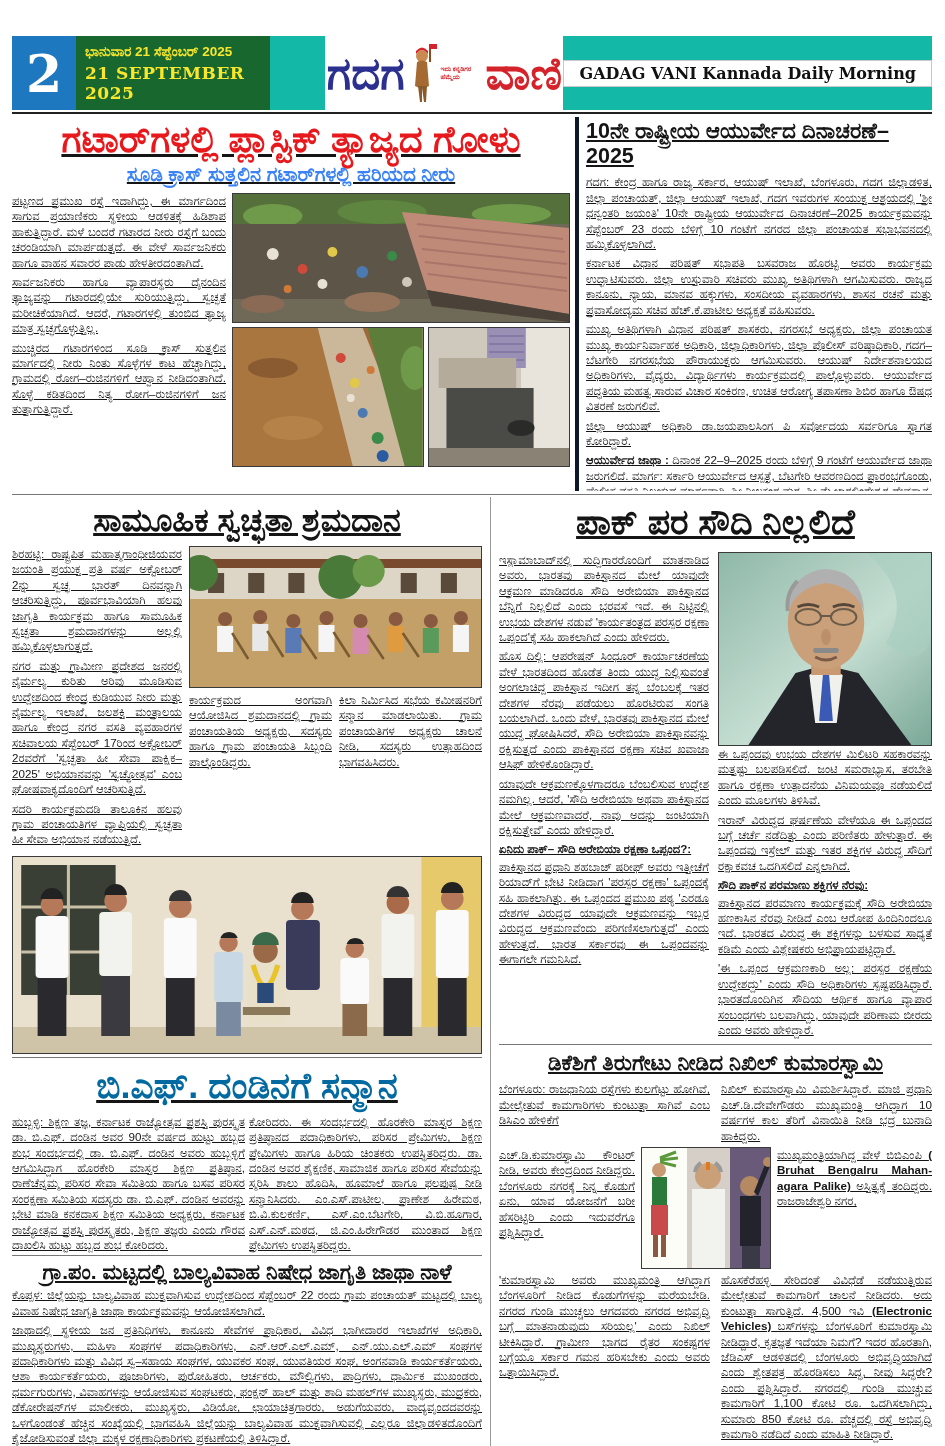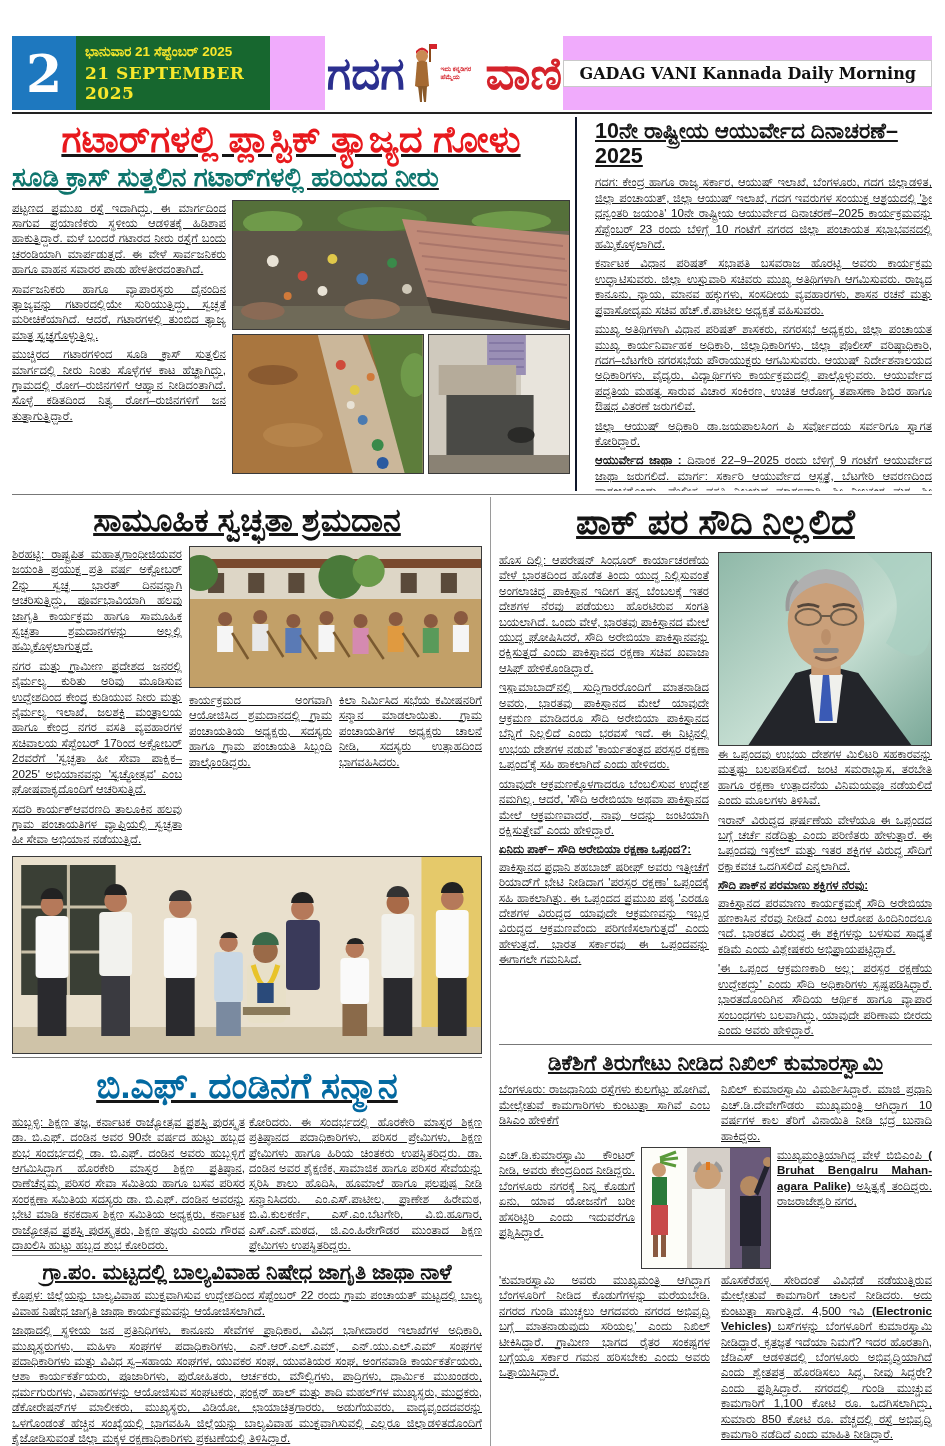--- a/index.html
+++ b/index.html
@@ -6,45 +6,45 @@
   .page{width:945px;height:1446px;margin:0 auto;background:#fff;position:relative;overflow:hidden;
         font-family:"Liberation Sans",sans-serif;color:#151515;}
   
   .hdr{position:absolute;top:36px;left:12px;right:13px;height:74px;display:flex;}
   .pagenum{width:64px;background:#1e78bf;color:#fff;display:flex;align-items:center;justify-content:center;
            font-family:"DejaVu Serif",serif;font-weight:bold;font-size:52px;}
   .datebox{width:176px;background:#17672f;color:#f8e72c;display:flex;flex-direction:column;justify-content:center;
            padding:0 9px;gap:3px;}
   .datebox .kn{font-size:13.5px;font-weight:bold;}
   .datebox .en{font-size:17px;font-weight:bold;font-family:"DejaVu Serif",serif;letter-spacing:.5px;}
-  .band{flex:1;background:#f0abfc;}
+  .band{flex:1;background:#14b8a6;}
   .band.right{display:flex;align-items:center;justify-content:center;}
   .logozone{width:238px;background:#fff;display:flex;align-items:center;justify-content:center;gap:3px;}
   .logo-kn1{font-size:45px;font-weight:bold;color:#2b2f8f;line-height:1;}
   .logo-kn2{font-size:45px;font-weight:bold;color:#d5232b;line-height:1;}
   .logo-tag{font-size:6.5px;color:#d5232b;width:42px;line-height:1.2;font-weight:bold;}
   .masthead{background:#fff;border:1px solid #c9c9c9;padding:3px 15px;font-family:"DejaVu Serif",serif;
             font-weight:bold;font-size:16px;color:#111;white-space:nowrap;}
   .header-rule{position:absolute;top:112px;left:12px;right:13px;border-top:2px solid #222;}
   
   .content{position:absolute;top:117px;left:12px;right:13px;bottom:0;display:flex;flex-direction:column;text-decoration:underline;}
   .band-top{display:flex;height:374px;overflow:hidden;}
   .band-top .tleft{width:558px;padding-right:5px;}
-  .band-top .tright{flex:1;border-left:2px solid #0f172a;padding-left:18px;}
+  .band-top .tright{flex:1;border-left:4px solid #0f172a;padding-left:7px;}
   .lower{display:flex;flex:1;overflow:hidden;}
   .lower-left{width:470px;padding-right:8px;}
   .lower-right{flex:1;border-left:1px solid #9a9a9a;padding-left:8px;}
   .hr{border:none;border-top:1px solid #777;margin:3px 0 2px;}
   
   p.body{font-size:11.6px;line-height:1.33;text-align:justify;margin:0 0 4px;}
   p.bold-sub{font-size:11.6px;line-height:1.33;font-weight:bold;margin:0 0 2px;}
   .eng{font-weight:bold;}
   h1,h2,h3{margin:0;font-weight:bold;}
   .gutter-head{font-size:37px;line-height:1.08;color:#e8191d;text-align:center;margin:3px 0 3px;}
-  .gutter-sub{font-size:26px;line-height:1.1;color:#0f766e;margin:0 0 8px;}
+  .gutter-sub{font-size:20px;line-height:1.1;color:#3b82f6;text-align:center;margin:0 0 8px;}
   .ayur-head{font-size:21.5px;line-height:1.15;margin:2px 0 6px;}
   .shrm-head{font-size:32px;text-align:center;margin:5px 0 7px;}
   .saudi-head{font-size:35px;text-align:center;margin:5px 0 9px;}
   .dandin-head{font-size:36px;color:#0369a1;text-align:center;margin:7px 0 7px;}
   .nik-head{font-size:21.5px;margin:6px 0 5px;text-align:center;}
   .jatha-head{font-size:21px;text-align:center;margin:4px 0 3px;}
   
   .gutter-row{display:flex;gap:6px;}
   .gutter-text{width:214px;}
   .gutter-photos{flex:1;display:flex;flex-direction:column;gap:4px;}
@@ -200,21 +200,21 @@
     <div class="lower">
 
       <div class="lower-left">
 
         <div>
           <h1 class="shrm-head">ಸಾಮೂಹಿಕ ಸ್ವಚ್ಛತಾ ಶ್ರಮದಾನ</h1>
           <div class="shrm-row">
             <div class="shrm-c1">
               <p class="body">ಶಿರಹಟ್ಟಿ: ರಾಷ್ಟ್ರಪಿತ ಮಹಾತ್ಮಗಾಂಧೀಜಿಯವರ ಜಯಂತಿ ಪ್ರಯುಕ್ತ ಪ್ರತಿ ವರ್ಷ ಅಕ್ಟೋಬರ್ 2ನ್ನು ಸ್ವಚ್ಛ ಭಾರತ್ ದಿನವನ್ನಾಗಿ ಆಚರಿಸುತ್ತಿದ್ದು, ಪೂರ್ವಭಾವಿಯಾಗಿ ಹಲವು ಜಾಗೃತಿ ಕಾರ್ಯಕ್ರಮ ಹಾಗೂ ಸಾಮೂಹಿಕ ಸ್ವಚ್ಛತಾ ಶ್ರಮದಾನಗಳನ್ನು ಅಲ್ಲಲ್ಲಿ ಹಮ್ಮಿಕೊಳ್ಳಲಾಗುತ್ತದೆ.</p>
               <p class="body">ನಗರ ಮತ್ತು ಗ್ರಾಮೀಣ ಪ್ರದೇಶದ ಜನರಲ್ಲಿ ನೈರ್ಮಲ್ಯ ಕುರಿತು ಅರಿವು ಮೂಡಿಸುವ ಉದ್ದೇಶದಿಂದ ಕೇಂದ್ರ ಕುಡಿಯುವ ನೀರು ಮತ್ತು ನೈರ್ಮಲ್ಯ ಇಲಾಖೆ, ಜಲಶಕ್ತಿ ಮಂತ್ರಾಲಯ ಹಾಗೂ ಕೇಂದ್ರ ನಗರ ವಸತಿ ವ್ಯವಹಾರಗಳ ಸಚಿವಾಲಯ ಸೆಪ್ಟೆಂಬರ್ 17ರಿಂದ ಅಕ್ಟೋಬರ್ 2ರವರೆಗೆ 'ಸ್ವಚ್ಛತಾ ಹೀ ಸೇವಾ ಪಾಕ್ಷಿಕ– 2025' ಅಭಿಯಾನವನ್ನು 'ಸ್ವಚ್ಛೋತ್ಸವ' ಎಂಬ ಘೋಷವಾಕ್ಯದೊಂದಿಗೆ ಆಚರಿಸುತ್ತಿದೆ.</p>
-              <p class="body">ಸದರಿ ಕಾರ್ಯಕ್ಆವರಣದಿ ತಾಲೂಕಿನ ಹಲವು ಗ್ರಾಮ ಪಂಚಾಯತಿಗಳ ವ್ಯಾಪ್ತಿಯಲ್ಲಿ ಸ್ವಚ್ಛತಾ ಹೀ ಸೇವಾ ಅಭಿಯಾನ ನಡೆಯುತ್ತಿದೆ.</p>
+              <p class="body">ಸದರಿ ಕಾರ್ಯಕ್ರಮದಡಿ ತಾಲೂಕಿನ ಹಲವು ಗ್ರಾಮ ಪಂಚಾಯತಿಗಳ ವ್ಯಾಪ್ತಿಯಲ್ಲಿ ಸ್ವಚ್ಛತಾ ಹೀ ಸೇವಾ ಅಭಿಯಾನ ನಡೆಯುತ್ತಿದೆ.</p>
             </div>
             <div class="shrm-right">
               <div class="ph">
                 <svg width="100%" height="140" viewBox="0 0 290 140" preserveAspectRatio="none">
                   <rect width="290" height="140" fill="#c2a068"></rect>
                   <rect width="290" height="52" fill="#ddd6c6"></rect>
                   <rect y="12" width="290" height="9" fill="#7a4a2e"></rect>
                   <g fill="#5a4a3a">
                     <rect x="18" y="26" width="16" height="20"></rect>
                       <rect x="58" y="26" width="16" height="20"></rect>
@@ -331,22 +331,22 @@
           <p class="body">ಜಾಥಾದಲ್ಲಿ ಸ್ಥಳೀಯ ಜನ ಪ್ರತಿನಿಧಿಗಳು, ಕಾನೂನು ಸೇವೆಗಳ ಪ್ರಾಧಿಕಾರ, ವಿವಿಧ ಭಾಗೀದಾರರ ಇಲಾಖೆಗಳ ಅಧಿಕಾರಿ, ಮುಖ್ಯಸ್ಥರುಗಳು, ಮಹಿಳಾ ಸಂಘಗಳ ಪದಾಧಿಕಾರಿಗಳು, ಎನ್.ಆರ್.ಎಲ್.ಎಮ್, ಎನ್.ಯು.ಎಲ್.ಎಮ್ ಸಂಘಗಳ ಪದಾಧಿಕಾರಿಗಳು ಮತ್ತು ವಿವಿಧ ಸ್ವ–ಸಹಾಯ ಸಂಘಗಳ, ಯುವಕರ ಸಂಘ, ಯುವತಿಯರ ಸಂಘ, ಅಂಗನವಾಡಿ ಕಾರ್ಯಕರ್ತೆಯರು, ಆಶಾ ಕಾರ್ಯಕರ್ತೆಯರು, ಪೂಜಾರಿಗಳು, ಪುರೋಹಿತರು, ಆರ್ಚಕರು, ಮೌಲ್ವಿಗಳು, ಪಾದ್ರಿಗಳು, ಧಾರ್ಮಿಕ ಮುಖಂಡರು, ಧರ್ಮಗುರುಗಳು, ವಿವಾಹಗಳನ್ನು ಆಯೋಜಿಸುವ ಸಂಘಟಕರು, ಫಂಕ್ಷನ್ ಹಾಲ್ ಮತ್ತು ಶಾದಿ ಮಹಲ್‌ಗಳ ಮುಖ್ಯಸ್ಥರು, ಮುದ್ರಕರು, ಡೆಕೋರೇಷನ್‌ಗಳ ಮಾಲೀಕರು, ಮುಖ್ಯಸ್ಥರು, ವಿಡಿಯೋ, ಛಾಯಾಚಿತ್ರಗಾರರು, ಅಡುಗೆಯವರು, ವಾದ್ಯವೃಂದದವರನ್ನು ಒಳಗೊಂಡಂತೆ ಹೆಚ್ಚಿನ ಸಂಖ್ಯೆಯಲ್ಲಿ ಭಾಗವಹಿಸಿ ಜಿಲ್ಲೆಯನ್ನು ಬಾಲ್ಯವಿವಾಹ ಮುಕ್ತವಾಗಿಸುವಲ್ಲಿ ಎಲ್ಲರೂ ಜಿಲ್ಲಾಡಳಿತದೊಂದಿಗೆ ಕೈಜೋಡಿಸುವಂತೆ ಜಿಲ್ಲಾ ಮಕ್ಕಳ ರಕ್ಷಣಾಧಿಕಾರಿಗಳು ಪ್ರಕಟಣೆಯಲ್ಲಿ ತಿಳಿಸಿದ್ದಾರೆ.</p>
         </div>
       </div>
 
       <div class="lower-right">
 
         <div>
           <h1 class="saudi-head">ಪಾಕ್ ಪರ ಸೌದಿ ನಿಲ್ಲಲಿದೆ</h1>
           <div class="saudi-row">
             <div class="saudi-c1">
+              <p class="body">ಇಸ್ಲಾಮಾಬಾದ್‌ನಲ್ಲಿ ಸುದ್ದಿಗಾರರೊಂದಿಗೆ ಮಾತನಾಡಿದ ಅವರು, ಭಾರತವು ಪಾಕಿಸ್ತಾನದ ಮೇಲೆ ಯಾವುದೇ ಆಕ್ರಮಣ ಮಾಡಿದರೂ ಸೌದಿ ಅರೇಬಿಯಾ ಪಾಕಿಸ್ತಾನದ ಬೆನ್ನಿಗೆ ನಿಲ್ಲಲಿದೆ ಎಂದು ಭರವಸೆ ಇದೆ. ಈ ನಿಟ್ಟಿನಲ್ಲಿ ಉಭಯ ದೇಶಗಳ ನಡುವೆ 'ಕಾರ್ಯತಂತ್ರದ ಪರಸ್ಪರ ರಕ್ಷಣಾ ಒಪ್ಪಂದ'ಕ್ಕೆ ಸಹಿ ಹಾಕಲಾಗಿದೆ ಎಂದು ಹೇಳಿದರು.</p>
               <p class="body">ಹೊಸ ದಿಲ್ಲಿ: ಆಪರೇಷನ್ ಸಿಂಧೂರ್ ಕಾರ್ಯಾಚರಣೆಯ ವೇಳೆ ಭಾರತದಿಂದ ಹೊಡೆತ ತಿಂದು ಯುದ್ಧ ನಿಲ್ಲಿಸುವಂತೆ ಅಂಗಲಾಚಿದ್ದ ಪಾಕಿಸ್ತಾನ ಇದೀಗ ತನ್ನ ಬೆಂಬಲಕ್ಕೆ ಇತರ ದೇಶಗಳ ನೆರವು ಪಡೆಯಲು ಹೊರಟಿರುವ ಸಂಗತಿ ಬಯಲಾಗಿದೆ. ಒಂದು ವೇಳೆ, ಭಾರತವು ಪಾಕಿಸ್ತಾನದ ಮೇಲೆ ಯುದ್ಧ ಘೋಷಿಸಿದರೆ, ಸೌದಿ ಅರೇಬಿಯಾ ಪಾಕಿಸ್ತಾನವನ್ನು ರಕ್ಷಿಸುತ್ತದೆ ಎಂದು ಪಾಕಿಸ್ತಾನದ ರಕ್ಷಣಾ ಸಚಿವ ಖವಾಜಾ ಆಸಿಫ್ ಹೇಳಿಕೊಂಡಿದ್ದಾರೆ.</p>
-              <p class="body">ಇಸ್ಲಾಮಾಬಾದ್‌ನಲ್ಲಿ ಸುದ್ದಿಗಾರರೊಂದಿಗೆ ಮಾತನಾಡಿದ ಅವರು, ಭಾರತವು ಪಾಕಿಸ್ತಾನದ ಮೇಲೆ ಯಾವುದೇ ಆಕ್ರಮಣ ಮಾಡಿದರೂ ಸೌದಿ ಅರೇಬಿಯಾ ಪಾಕಿಸ್ತಾನದ ಬೆನ್ನಿಗೆ ನಿಲ್ಲಲಿದೆ ಎಂದು ಭರವಸೆ ಇದೆ. ಈ ನಿಟ್ಟಿನಲ್ಲಿ ಉಭಯ ದೇಶಗಳ ನಡುವೆ 'ಕಾರ್ಯತಂತ್ರದ ಪರಸ್ಪರ ರಕ್ಷಣಾ ಒಪ್ಪಂದ'ಕ್ಕೆ ಸಹಿ ಹಾಕಲಾಗಿದೆ ಎಂದು ಹೇಳಿದರು.</p>
               <p class="body">ಯಾವುದೇ ಆಕ್ರಮಣಕ್ಕೊಳಗಾದರೂ ಬೆಂಬಲಿಸುವ ಉದ್ದೇಶ ನಮಗಿಲ್ಲ. ಆದರೆ, 'ಸೌದಿ ಅರೇಬಿಯಾ ಅಥವಾ ಪಾಕಿಸ್ತಾನದ ಮೇಲೆ ಆಕ್ರಮಣವಾದರೆ, ನಾವು ಅದನ್ನು ಜಂಟಿಯಾಗಿ ರಕ್ಷಿಸುತ್ತೇವೆ' ಎಂದು ಹೇಳಿದ್ದಾರೆ.</p>
               <p class="bold-sub">ಏನಿದು ಪಾಕ್– ಸೌದಿ ಅರೇಬಿಯಾ ರಕ್ಷಣಾ ಒಪ್ಪಂದ?:</p>
               <p class="body">ಪಾಕಿಸ್ತಾನದ ಪ್ರಧಾನಿ ಶಹಬಾಜ್ ಷರೀಫ್ ಅವರು ಇತ್ತೀಚೆಗೆ ರಿಯಾದ್‌ಗೆ ಭೇಟಿ ನೀಡಿದಾಗ 'ಪರಸ್ಪರ ರಕ್ಷಣಾ' ಒಪ್ಪಂದಕ್ಕೆ ಸಹಿ ಹಾಕಲಾಗಿತ್ತು. ಈ ಒಪ್ಪಂದದ ಪ್ರಮುಖ ಪಠ್ಯ 'ಎರಡೂ ದೇಶಗಳ ವಿರುದ್ಧದ ಯಾವುದೇ ಆಕ್ರಮಣವನ್ನು ಇಬ್ಬರ ವಿರುದ್ಧದ ಆಕ್ರಮಣವೆಂದು ಪರಿಗಣಿಸಲಾಗುತ್ತದೆ' ಎಂದು ಹೇಳುತ್ತದೆ. ಭಾರತ ಸರ್ಕಾರವು ಈ ಒಪ್ಪಂದವನ್ನು ಈಗಾಗಲೇ ಗಮನಿಸಿದೆ.</p>
             </div>
             <div class="saudi-c2">
               <div class="ph">
                 <svg width="100%" height="192" viewBox="0 0 216 192" preserveAspectRatio="none">
                   <defs>
                     <linearGradient id="sg" x1="0" y1="0" x2="1" y2="1">
                       <stop offset="0" stop-color="#8fb8a8"></stop>

